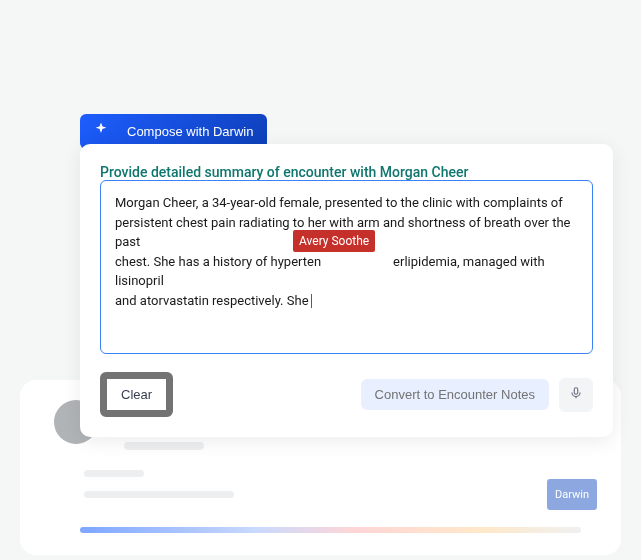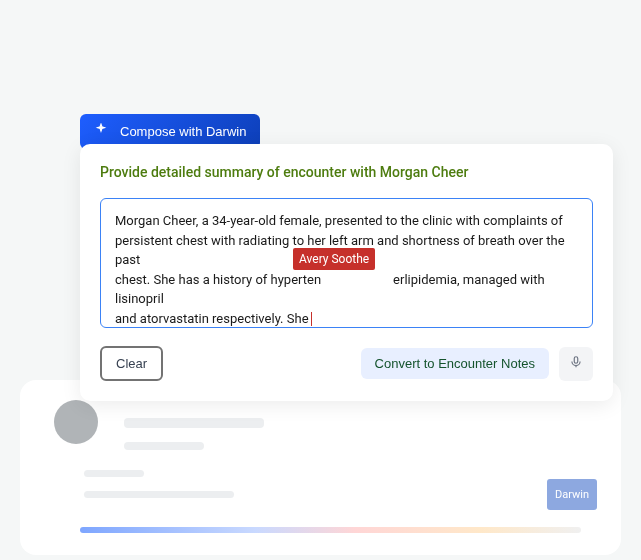--- a/index.html
+++ b/index.html
@@ -21,49 +21,48 @@
       top: 114px;
       background: linear-gradient(135deg, #1e5eff 0%, #0d3fb8 100%);
       color: #fff;
       border: none;
       border-radius: 6px;
       padding: 9px 14px;
       font-size: 13px;
       font-weight: 500;
       display: flex;
       align-items: center;
-      gap: 12px;
+      gap: 19px;
       cursor: pointer;
     }
     .compose-button svg {
       width: 14px;
       height: 14px;
     }
     .card {
       position: absolute;
       left: 80px;
       top: 144px;
       width: 533px;
       background: #fff;
       border-radius: 10px;
       box-shadow: 0 4px 20px rgba(0,0,0,0.08);
       padding: 20px;
     }
     .card-title {
       font-size: 14px;
       font-weight: 500;
-      color: #4d7c0f;
-      margin-bottom: 18px;
+      color: #0f766e;
     }
     .textarea-wrap {
       position: relative;
       border: 1.5px solid #3b82f6;
       border-radius: 6px;
       padding: 12px 14px;
-      height: 130px;
+      height: 174px;
       background: #fff;
     }
     .textarea-content {
       font-size: 13px;
       line-height: 1.5;
       color: #1a1a1a;
       position: relative;
     }
     .line {
       display: block;
@@ -88,38 +87,38 @@
       margin-left: 2px;
     }
     .card-footer {
       display: flex;
       align-items: center;
       gap: 10px;
       margin-top: 18px;
     }
     .btn-clear {
       background: #fff;
-      border: 2px solid #737373;
+      border: 7px solid #737373;
       border-radius: 6px;
       padding: 8px 14px;
       font-size: 13px;
       color: #374151;
       cursor: pointer;
     }
     .spacer {
       flex: 1;
     }
     .btn-convert {
       background: #e8efff;
       border: none;
       border-radius: 6px;
       padding: 8px 14px;
       font-size: 13px;
       font-weight: 500;
-      color: #14532d;
+      color: #737373;
       cursor: pointer;
     }
     .btn-mic {
       background: #f3f4f6;
       border: none;
       border-radius: 6px;
       width: 34px;
       height: 34px;
       display: flex;
       align-items: center;
@@ -194,21 +193,21 @@
   </span>
   <span>Compose with Darwin</span>
 </button>
 
 <div class="card">
   <div class="card-title">Provide detailed summary of encounter with Morgan Cheer</div>
 
   <div class="textarea-wrap">
     <div class="textarea-content">
       <span class="line">Morgan Cheer, a 34-year-old female, presented to the clinic with complaints of</span>
-      <span class="line">persistent chest with radiating to her left arm and shortness of breath over the past</span>
+      <span class="line">persistent chest pain radiating to her with arm and shortness of breath over the past</span>
       <span class="line">
         <span>chest. She has a history of hyperten</span><span style="display:inline-block;width:72px;"></span><span>erlipidemia, managed with lisinopril</span>
       </span>
       <span class="line">
         <span>and atorvastatin respectively. She</span><span class="cursor-caret"></span>
       </span>
       <span class="collab-tag" style="left:178px;top:37px;">Avery Soothe</span>
     </div>
   </div>
 

